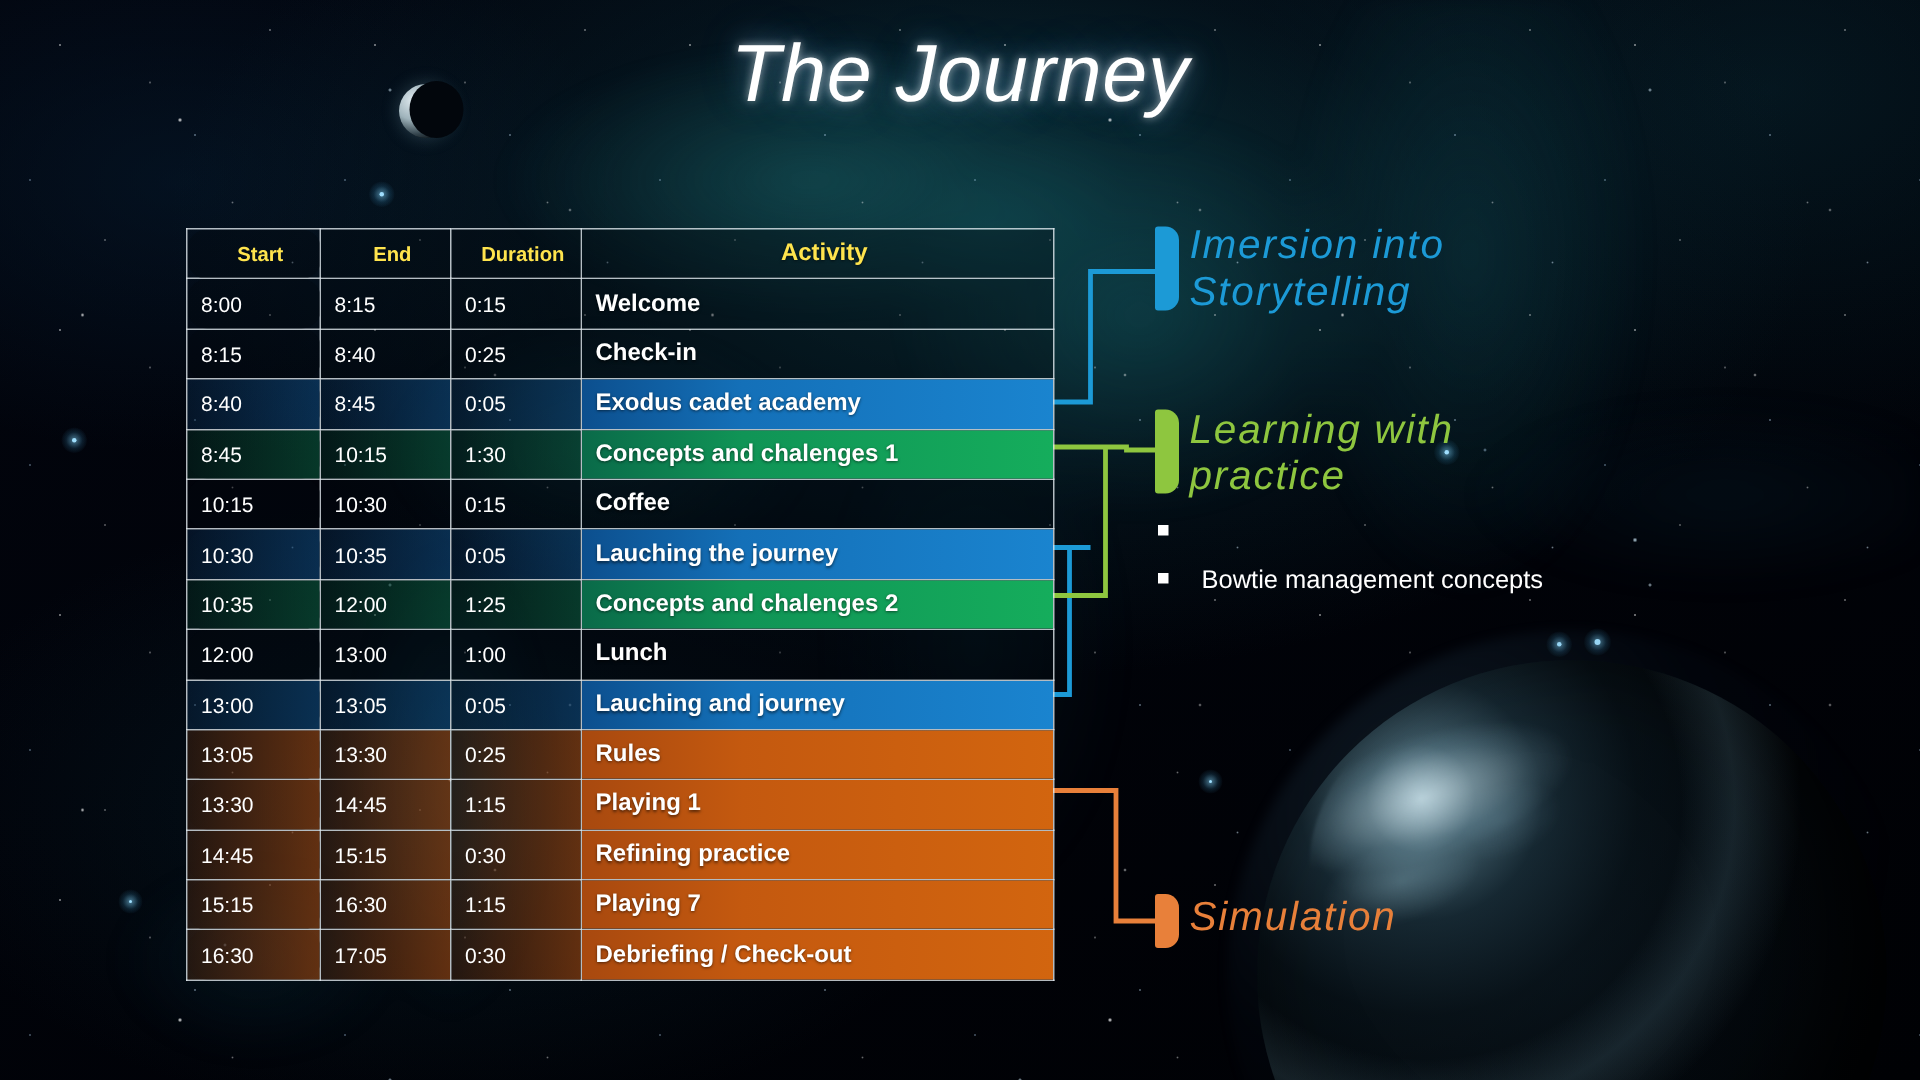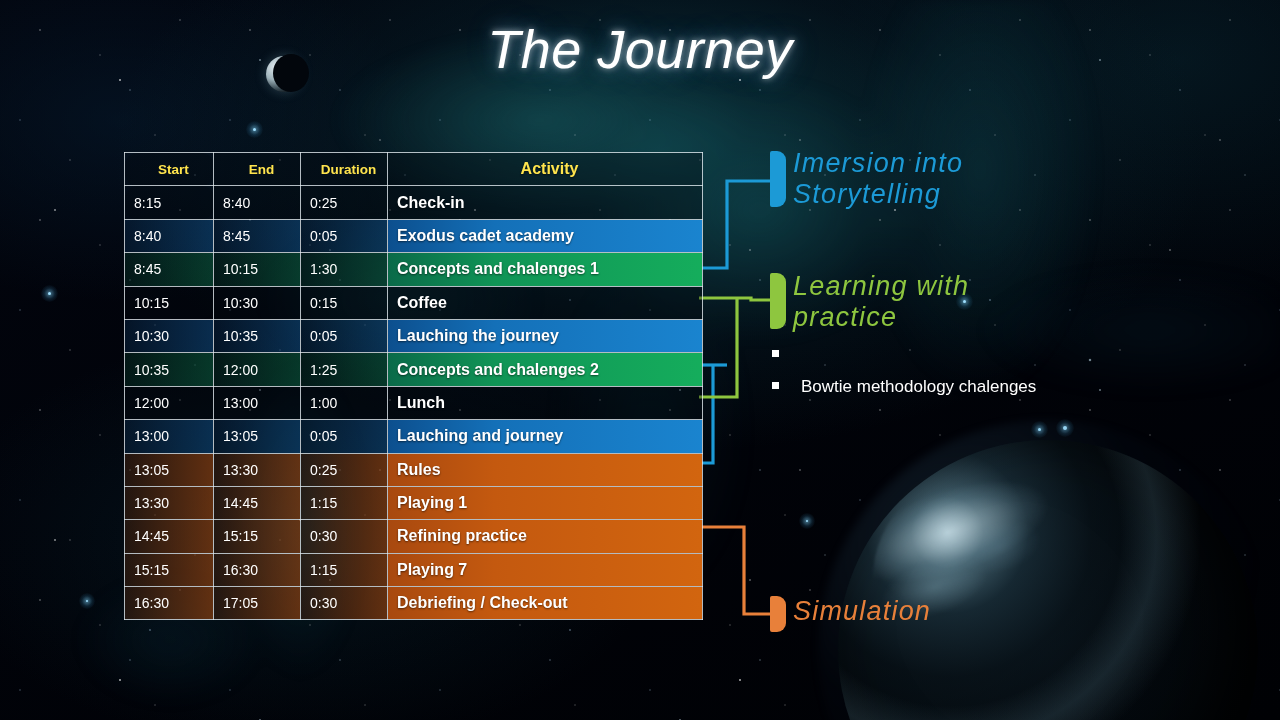--- a/index.html
+++ b/index.html
@@ -293,20 +293,34 @@
           <span class="cell-txt">Duration</span>
         </th>
         <th class="c-act">
           <span class="act-txt">Activity</span>
         </th>
       </tr>
     </thead>
     <tbody id="schedule-body">
         <tr>
           <td class="c-start">
+            <span class="cell-txt">8:00</span>
+          </td>
+          <td class="c-end">
+            <span class="cell-txt">8:15</span>
+          </td>
+          <td class="c-dur">
+            <span class="cell-txt">0:15</span>
+          </td>
+          <td class="c-act">
+            <span class="act-txt">Welcome</span>
+          </td>
+        </tr>
+        <tr>
+          <td class="c-start">
             <span class="cell-txt">8:15</span>
           </td>
           <td class="c-end">
             <span class="cell-txt">8:40</span>
           </td>
           <td class="c-dur">
             <span class="cell-txt">0:25</span>
           </td>
           <td class="c-act">
             <span class="act-txt">Check-in</span>
@@ -488,19 +502,19 @@
 Storytelling</div>
 
   <div class="section-marker" style="left:770px; top:273px; height:56px; background:#8ec63f;"></div>
   <div class="section-label" style="left:793px; top:271px; color:#8ec63f;">Learning with
 practice</div>
 
   <div class="bullet-row" style="left:772px; top:345px;">
     <span class="bullet-sq"></span>
   </div>
   <div class="bullet-row" style="left:772px; top:377px;">
-    <span class="bullet-sq"></span><span>Bowtie methodology chalenges</span>
+    <span class="bullet-sq"></span><span>Bowtie management concepts</span>
   </div>
 
   <div class="section-marker" style="left:770px; top:596px; height:36px; background:#e8803a;"></div>
   <div class="section-label" style="left:793px; top:596px; color:#e8803a;">Simulation</div>
 
 </div>
 
 </body></html>

